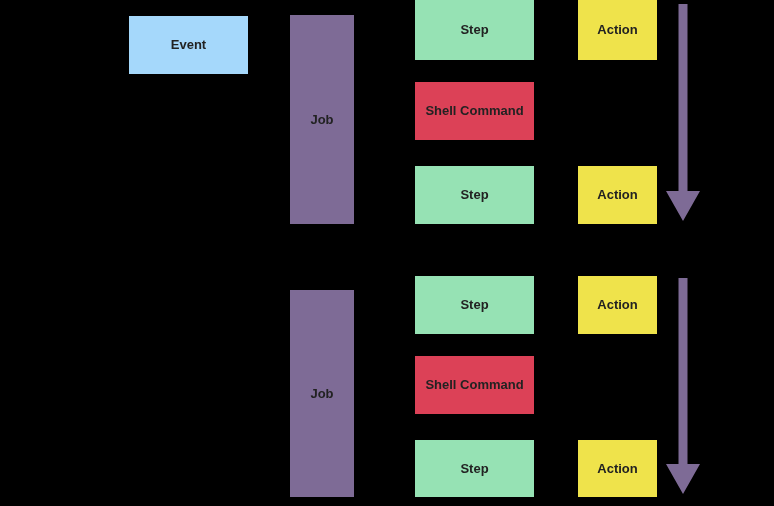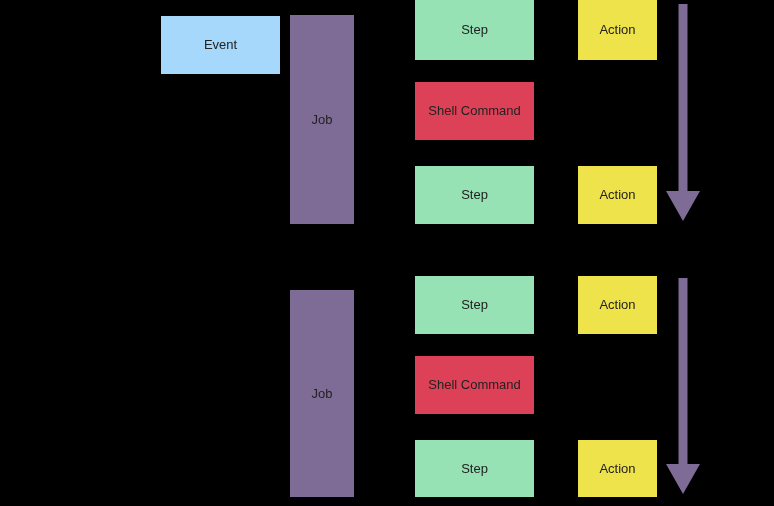--- a/index.html
+++ b/index.html
@@ -21,33 +21,34 @@
     align-items: center;
     justify-content: center;
     box-sizing: border-box;
     color: #222222;
     font-size: 13px;
     font-family: "Liberation Sans", sans-serif;
     line-height: 1.2;
     text-align: center;
     white-space: nowrap;
     user-select: none;
+    font-weight: bold;
   }
   .arrow {
     position: absolute;
   }
   .arrow svg {
     display: block;
   }
 </style>
 </head>
 <body>
 
 <div id="canvas" style="background: rgb(0, 0, 0);">
-    <div class="node" style="left: 129px; top: 16px; width: 119px; height: 58px; background: rgb(165, 216, 251); color: rgb(34, 34, 34); margin-left: 32px;">
+    <div class="node" style="left: 129px; top: 16px; width: 119px; height: 58px; background: rgb(165, 216, 251); color: rgb(34, 34, 34);">
       <span>Event</span>
     </div>
     <div class="node" style="left: 290px; top: 15px; width: 64px; height: 209px; background: rgb(126, 107, 150); color: rgb(34, 34, 34);">
       <span>Job</span>
     </div>
     <div class="node" style="left: 415px; top: 0px; width: 119px; height: 60px; background: rgb(150, 226, 180); color: rgb(34, 34, 34);">
       <span>Step</span>
     </div>
     <div class="node" style="left: 578px; top: 0px; width: 79px; height: 60px; background: rgb(239, 227, 75); color: rgb(34, 34, 34);">
       <span>Action</span>

